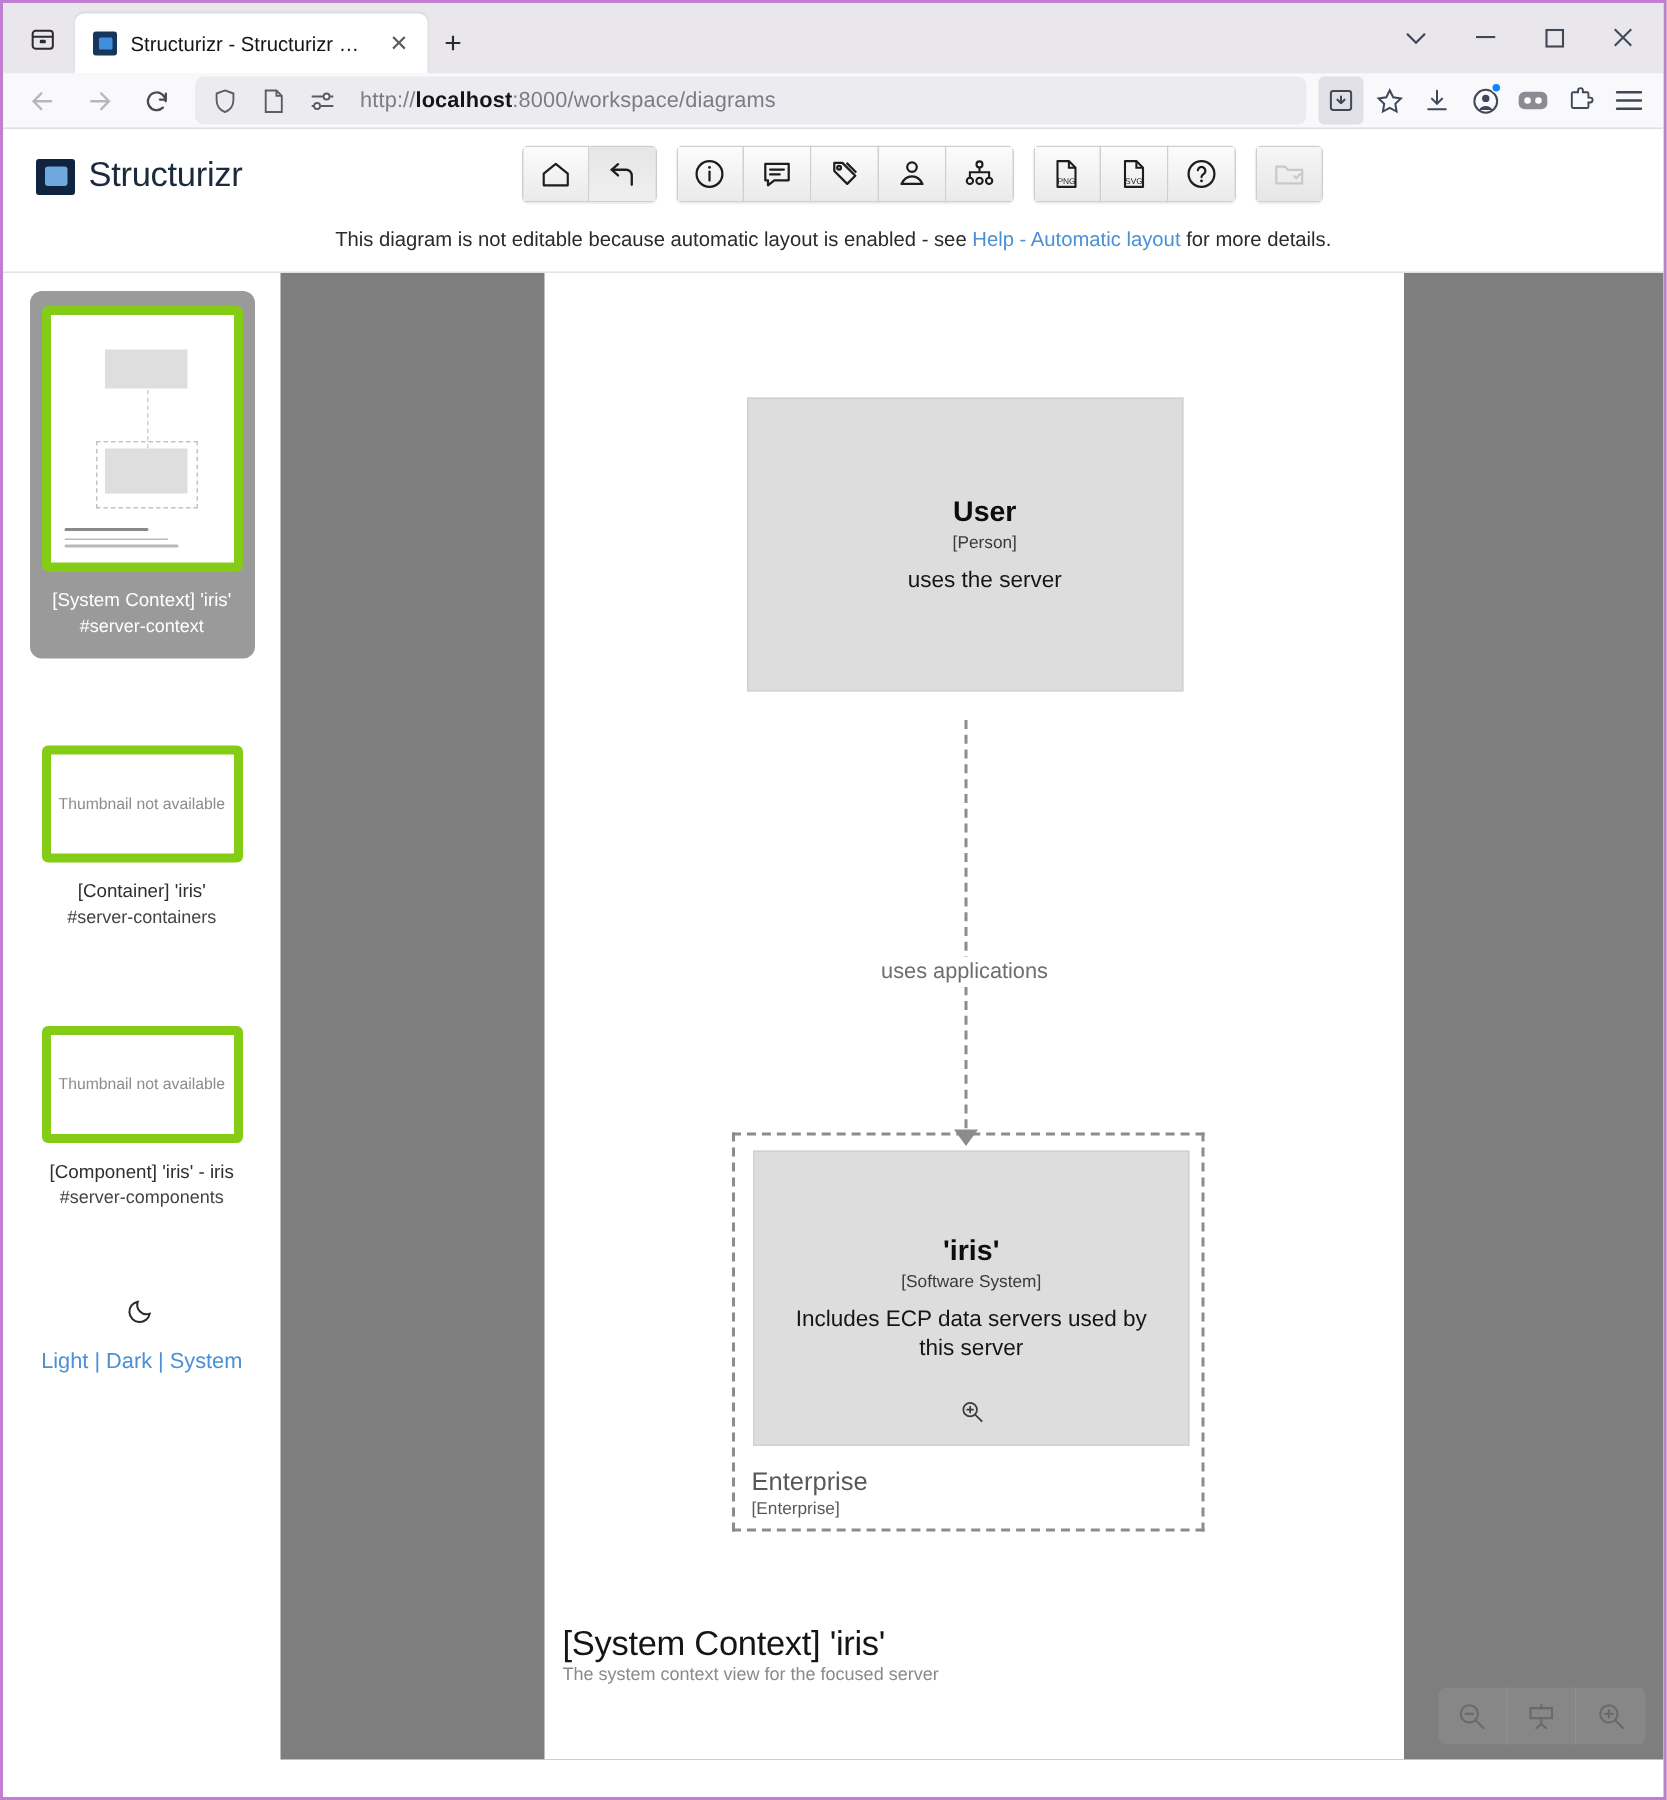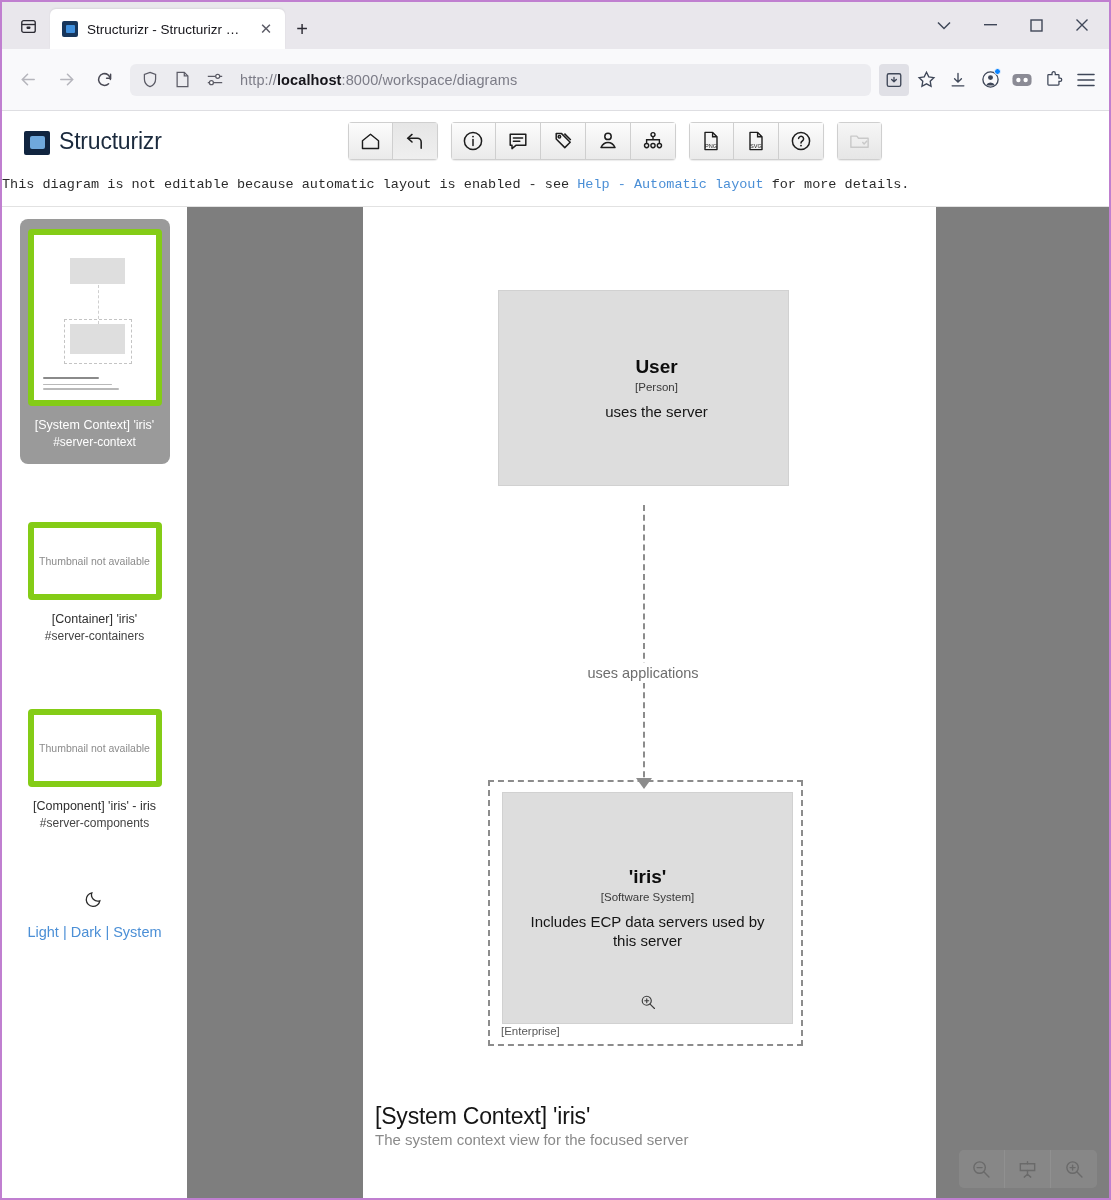--- a/index.html
+++ b/index.html
@@ -34,21 +34,21 @@
     text-overflow: ellipsis; flex: 1 1 auto; text-align: right;
   }
   .tab-close { width: 22px; height: 22px; display:flex; align-items:center; justify-content:center;
     color:#5b5b66; font-size: 15px; flex: 0 0 auto; }
   .newtab { width: 34px; height: 34px; display: flex; align-items: center; justify-content: center;
     color: #2b2a33; font-size: 20px; margin-bottom: 3px; }
   .winctrls { margin-left: auto; display: flex; align-items: center; height: 44px; margin-bottom: 2px;}
   .winctrls > div { width: 46px; height: 40px; display: flex; align-items: center; justify-content: center; color:#3f4758;}
 
   .navbar {
-    height: 62px; background: #f9f9fb; display: flex; align-items: center;
+    height: 37px; background: #f9f9fb; display: flex; align-items: center;
     padding: 0 8px; gap: 2px; border-bottom: 1px solid #dedee2;
   }
   .navbtn { width: 36px; height: 32px; display: flex; align-items: center; justify-content: center;
     color: #4a4a55; }
   .navbtn.dim { color: #b6b6bd; }
   .urlbar {
     flex: 1 1 auto; height: 32px; background: #ececf0; border-radius: 6px;
     display: flex; align-items: center; padding: 0 8px; gap: 8px; margin: 0 6px;
   }
   .url-text { font-size: 14.5px; color: #7c7c87; letter-spacing: .1px; padding-left: 4px;}
@@ -71,21 +71,21 @@
   .btn-group { display: flex; border-radius: 4px; overflow: hidden; box-shadow: 0 1px 1px rgba(0,0,0,.08); }
   .tbtn {
     width: 45px; height: 38px; background: linear-gradient(#fcfcfc,#eaeaea);
     border: 1px solid #cfcfcf; border-left-width: 0;
     display: flex; align-items: center; justify-content: center; color: #222;
   }
   .tbtn:first-child { border-left-width: 1px; }
   .tbtn.disabled { color: #c9c9c9; background: linear-gradient(#f6f6f6,#e6e6e6); }
   .tbtn.pressed { background: linear-gradient(#e6e6e6,#efefef); }
 
-  .sz-notice { text-align: left; font-size: 13.5px; color: #2b2b2b; padding: 6px 0 14px; background:#fff;font-family:Liberation Mono, monospace;}
+  .sz-notice { text-align: center; font-size: 13.5px; color: #2b2b2b; padding: 6px 0 14px; background:#fff;}
   .sz-notice a { color: #4b8fd6; text-decoration: none; }
 
   
   .sz-body { display: flex; height: 992px; border-top: 1px solid #e2e2e2; }
   .sidebar { width: 185px; flex: 0 0 185px; background: #fff; padding: 12px 0 0 0; overflow: hidden; }
   .thumb-item { width: 150px; margin: 0 auto 0; border-radius: 8px; padding: 10px 8px 12px; }
   .thumb-item.selected { background: #9a9a9a; }
   .thumb-card {
     background: #fff; border: 6px solid #84cc16; border-radius: 4px;
     height: 177px; overflow: hidden; display:block; position: relative;
@@ -131,21 +131,21 @@
   .rel-label { position: absolute; font-size: 14.5px; color: #6e6e6e; background: #fff; padding: 2px 6px; }
   .arrowhead { position: absolute; width: 0; height: 0;
     border-left: 8px solid transparent; border-right: 8px solid transparent; border-top: 11px solid #8c8c8c; }
 
   .boundary { position: absolute; border: 2px dashed #8c8c8c; }
   .boundary-name { position: absolute; font-size: 17px; color: #585858; }
   .boundary-type { position: absolute; font-size: 11.5px; color: #585858; }
 
   .caption { position: absolute; left: 12px; bottom: 48px; }
   .caption-title { font-size: 23px; color: #151515; letter-spacing: -.2px; }
-  .caption-sub { font-size: 15px; color: #8a8a8a; line-height: 1.33; }
+  .caption-sub { font-size: 12px; color: #8a8a8a; line-height: 1.33; }
 
   .zoomctrls { position: absolute; right: 12px; bottom: 10px; display: flex;
     border-radius: 5px; overflow: hidden; opacity: .62; }
   .zbtn { width: 46px; height: 38px; background: #8e8e8e; display: flex;
     align-items: center; justify-content: center; border-right: 1px solid #9b9b9b; color:#5e5e5e;}
   .zbtn:last-child { border-right: 0; }
 </style>
 </head>
 <body>
 
@@ -434,21 +434,21 @@
       </div>
 
       <div class="rel-line" style="left:280px; top:298px; height:282px;"></div>
       <div class="rel-label" style="left:150px; top:456px; width:260px; text-align:center;">uses applications</div>
       <div class="arrowhead" style="left:273px; top:571px;"></div>
 
       <div class="boundary" style="left:125px; top:573px; width:315px; height:266px;"></div>
       <div class="boundary-name" style="left:138px; top:796px;">Enterprise</div>
       <div class="boundary-type" style="left:138px; top:818px;">[Enterprise]</div>
 
-      <div class="node" style="left:139px; top:585px; width:291px; height:232px;">
+      <div class="node" style="left:139px; top:585px; width:291px; height:197px;">
         <div class="node-name">'iris'</div>
         <div class="node-type">[Software System]</div>
         <div class="node-desc">Includes ECP data servers used by this server</div>
         <span class="node-zoom">
           <svg width="16" height="16" viewBox="0 0 18 18" fill="none" stroke="#3b3b3b" stroke-width="1.3">
               <circle cx="7.6" cy="7.6" r="5.1"></circle>
               <path d="M11.3 11.3l5 5M5.4 7.6h4.4M7.6 5.4v4.4" stroke-linecap="round"></path>
             </svg>
         </span>
       </div>

